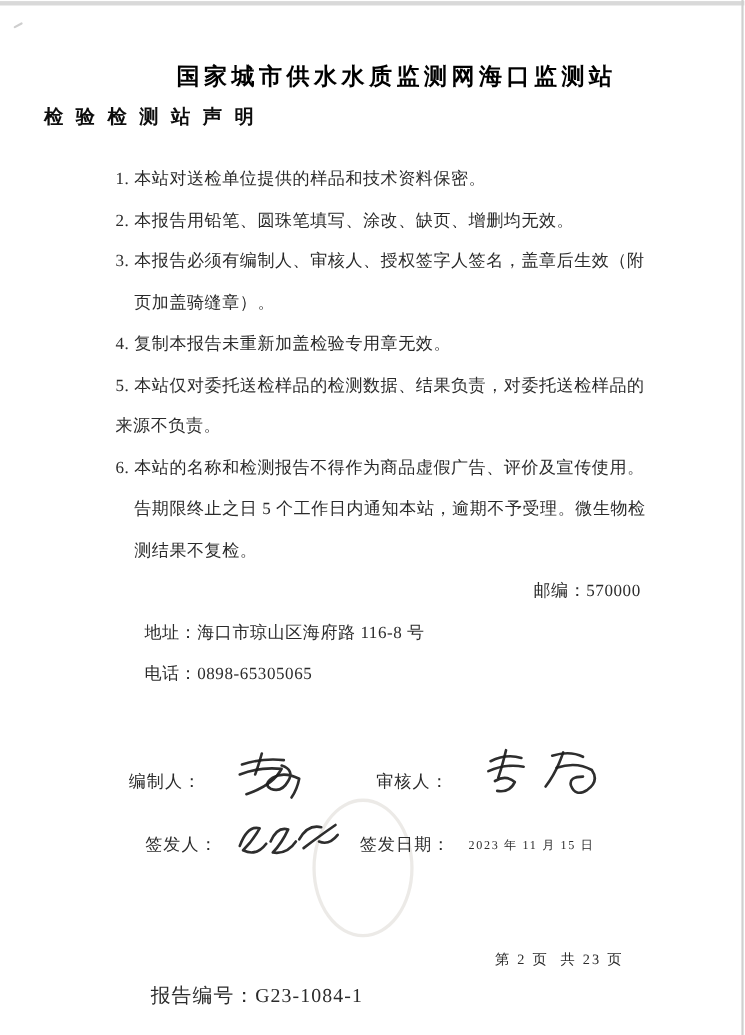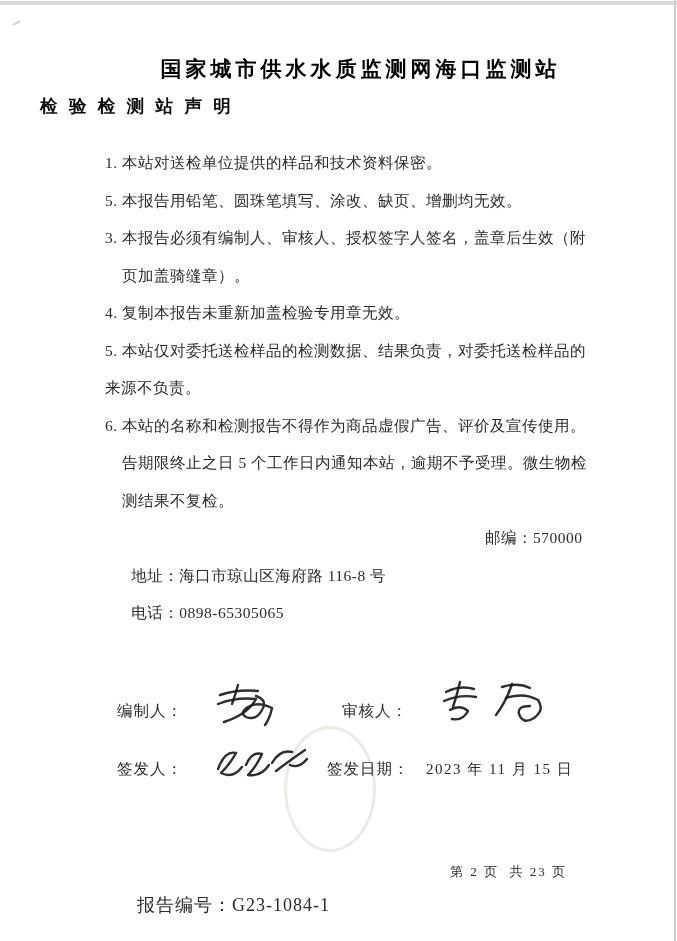--- a/index.html
+++ b/index.html
@@ -41,21 +41,21 @@
     height:37.5px;line-height:37.5px;white-space:pre;
   }
   .line.indent{padding-left:17px;}
   .contact-line{position:relative;}
   .postal{position:absolute;left:380px;top:0;}
   .sig-label{
     position:absolute;font-size:15.5px;letter-spacing:1px;white-space:pre;
     height:22px;line-height:22px;
   }
   .sig-value{
-    position:absolute;font-size:15px;letter-spacing:1.5px;white-space:pre;
+    position:absolute;font-size:11px;letter-spacing:1.5px;white-space:pre;
     height:22px;line-height:22px;
   }
   .signature-svg{position:absolute;}
   .signature-svg path{
     fill:none;stroke:#1c1c1c;stroke-width:2.4;
     stroke-linecap:round;stroke-linejoin:round;opacity:.92;
   }
   .stamp-circle{
     position:absolute;left:284px;top:726px;width:86px;height:120px;
     border:3px solid rgba(198,192,181,0.33);border-radius:50%;
@@ -77,21 +77,21 @@
   <div class="scan-top-edge"></div>
   <div class="scan-right-edge"></div>
   <div class="scan-artifact"></div>
 
   <div class="doc-title">国家城市供水水质监测网海口监测站</div>
   <div class="doc-subtitle">检 验 检 测 站 声 明</div>
 
   <div class="body-text">
     <div id="declaration-list">
         <div class="line">1. 本站对送检单位提供的样品和技术资料保密。</div>
-        <div class="line">5. 本报告用铅笔、圆珠笔填写、涂改、缺页、增删均无效。</div>
+        <div class="line">2. 本报告用铅笔、圆珠笔填写、涂改、缺页、增删均无效。</div>
         <div class="line">3. 本报告必须有编制人、审核人、授权签字人签名，盖章后生效（附</div>
         <div class="line indent">页加盖骑缝章）。</div>
         <div class="line">4. 复制本报告未重新加盖检验专用章无效。</div>
         <div class="line">5. 本站仅对委托送检样品的检测数据、结果负责，对委托送检样品的</div>
         <div class="line">来源不负责。</div>
         <div class="line">6. 本站的名称和检测报告不得作为商品虚假广告、评价及宣传使用。</div>
         <div class="line indent">告期限终止之日 5 个工作日内通知本站，逾期不予受理。微生物检</div>
         <div class="line indent">测结果不复检。</div>
       </div>
 
@@ -118,21 +118,21 @@
   <svg class="signature-svg" style="left:438px;top:680px;" width="112" height="50" viewBox="0 0 112 50">
     <path d="M8 12 Q22 5 36 9"></path>
     <path d="M22 2 Q19 15 15 27"></path>
     <path d="M6 21 Q22 14 38 17"></path>
     <path d="M12 30 Q22 24 30 31 Q25 41 14 39"></path>
     <path d="M64 7 Q80 2 92 8"></path>
     <path d="M74 4 Q68 22 58 35"></path>
     <path d="M68 18 Q86 12 100 20 Q107 30 96 38 Q85 45 81 34 Q79 26 92 26"></path>
   </svg>
 
-  <span class="sig-label" style="left:117px;top:758px;">签发人：</span>
+  <span class="sig-label" style="left:132px;top:758px;">签发人：</span>
   <svg class="signature-svg" style="left:212px;top:742px;" width="98" height="42" viewBox="0 0 98 42">
     <path d="M6 27 Q13 8 24 11 Q18 22 9 31 Q21 37 30 25"></path>
     <path d="M34 23 Q40 9 50 12 Q44 25 36 33 Q49 35 57 23"></path>
     <path d="M60 21 Q68 7 80 10"></path>
     <path d="M64 29 Q77 19 93 8"></path>
     <path d="M78 23 Q87 27 95 17"></path>
   </svg>
   <span class="sig-label" style="left:327px;top:758px;">签发日期：</span>
   <span class="sig-value" style="left:426px;top:758px;">2023 年 11 月 15 日</span>
 

